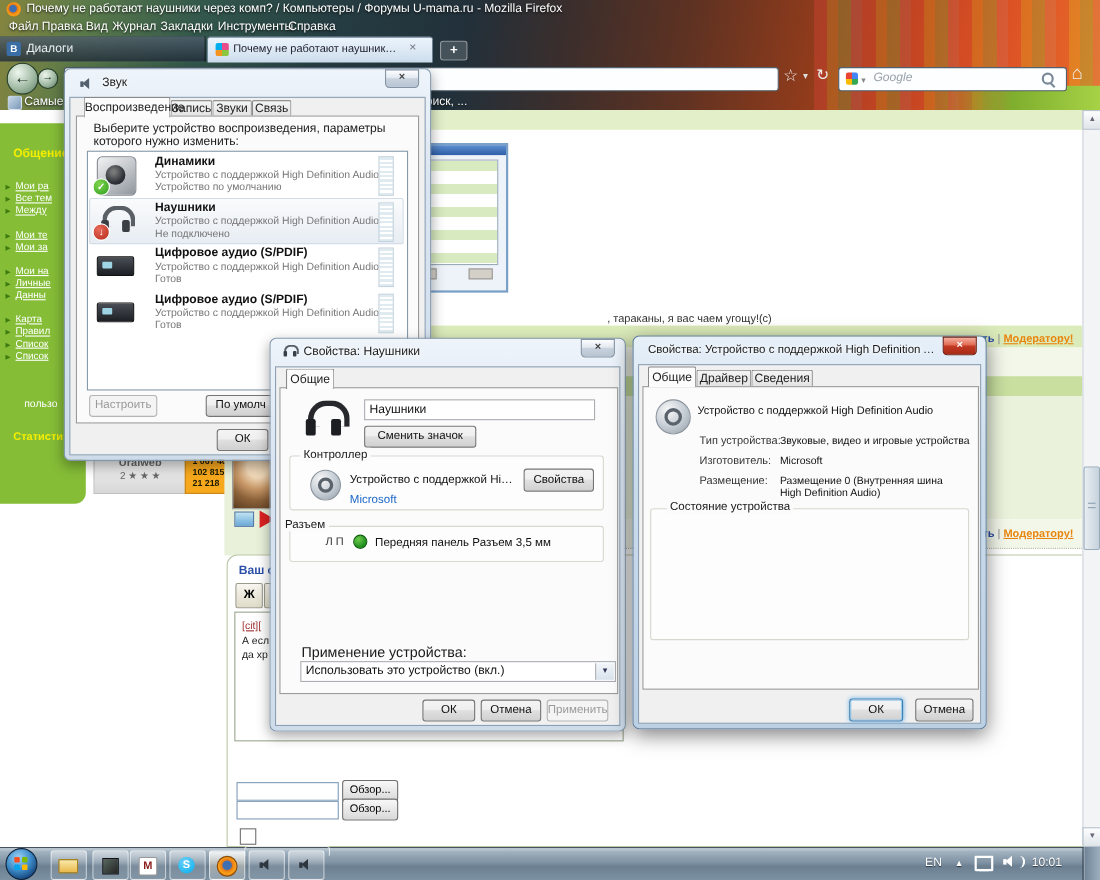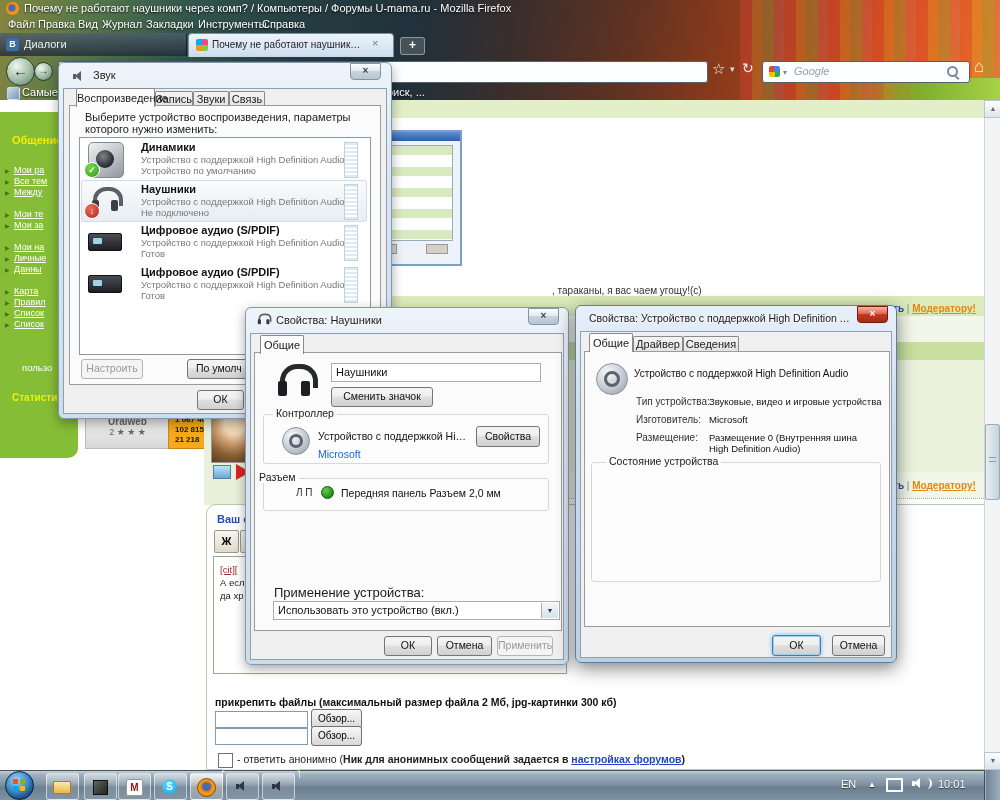--- a/index.html
+++ b/index.html
@@ -229,29 +229,25 @@
 
   <div class="abs" style="left:206px;top:504px;width:778px;height:264px;background:#fff;border:1px solid #bcc8a8;border-radius:10px 0 0 0"></div>
   <div class="abs nw" style="left:217px;top:513px;font-size:11px;font-weight:bold;color:#2b4fa8">Ваш о</div>
   <div class="abs" style="left:214px;top:530px;width:23px;height:21px;background:linear-gradient(180deg,#f8f6f0,#e0dcc8);border:1px solid #9a9a8a;border-radius:2px;font-size:11px;font-weight:bold;text-align:center;line-height:21px">Ж</div>
   <div class="abs" style="left:240px;top:530px;width:6px;height:21px;background:linear-gradient(180deg,#f8f6f0,#e0dcc8);border:1px solid #9a9a8a;border-radius:2px"></div>
   <div class="abs" style="left:213px;top:556px;width:352px;height:116px;background:#fff;border:1px solid #9aa890">
     <div class="abs nw" style="left:6px;top:7px;font-size:9.5px;color:#a03030;text-decoration:underline">[cit][</div>
     <div class="abs nw" style="left:6px;top:20px;font-size:9.5px;color:#222">А есл</div>
     <div class="abs nw" style="left:6px;top:33px;font-size:9.5px;color:#222">да хр</div>
   </div>
-  <div class="abs nw" style="left:215px;top:696px;font-size:10.5px;font-weight:bold;color:#111">прикрепить файлы (максимальный размер файла 2 Мб, jpg-картинки 300 кб)</div>
   <div class="abs" style="left:215px;top:711px;width:91px;height:15px;background:#fff;border:1px solid #7f9db9"></div>
   <div class="abs" style="left:311px;top:709px;width:49px;height:18px;background:linear-gradient(180deg,#f8f8f8,#d8d8d8);border:1px solid #707070;border-radius:3px;font-size:10px;text-align:center;line-height:17px">Обзор...</div>
   <div class="abs" style="left:215px;top:728px;width:91px;height:15px;background:#fff;border:1px solid #7f9db9"></div>
   <div class="abs" style="left:311px;top:726px;width:49px;height:18px;background:linear-gradient(180deg,#f8f8f8,#d8d8d8);border:1px solid #707070;border-radius:3px;font-size:10px;text-align:center;line-height:17px">Обзор...</div>
   <div class="abs" style="left:218px;top:753px;width:13px;height:13px;background:#fff;border:1px solid #707070"></div>
-  <div class="abs nw" style="left:237px;top:753px;font-size:10.5px;color:#222">
-    <span>- ответить анонимно (</span><span style="font-weight:bold">Ник для анонимных сообщений задается в </span><span style="font-weight:bold;color:#2244cc;text-decoration:underline">настройках форумов</span><span style="font-weight:bold">)</span>
-  </div>
 
   <div class="abs" style="left:984px;top:100px;width:16px;height:668px;background:#f2f4f6;border-left:1px solid #d0d6dc"></div>
   <div class="abs" style="left:984px;top:100px;width:16px;height:16px;background:linear-gradient(180deg,#fdfdfd,#dfe5ea);border:1px solid #b8c4ce;font-size:7px;color:#667;text-align:center;line-height:15px">▲</div>
   <div class="abs" style="left:985px;top:424px;width:13px;height:74px;background:linear-gradient(90deg,#e8eef2,#c6d2dc);border:1px solid #9aacbc;border-radius:2px">
     <div style="margin:32px 3px 0;border-top:1px solid #8ba0b0;border-bottom:1px solid #8ba0b0;height:3px"></div>
   </div>
   <div class="abs" style="left:984px;top:752px;width:16px;height:16px;background:linear-gradient(180deg,#fdfdfd,#dfe5ea);border:1px solid #b8c4ce;font-size:7px;color:#667;text-align:center;line-height:15px">▼</div>
 
   <div class="dlg inact" style="left:58px;top:62px;width:332px;height:355px">
     <div class="abs" style="left:13px;top:6px;width:15px;height:15px">
@@ -345,21 +341,21 @@
         <i style="left:6px;top:6px;width:8px;height:8px"></i>
       </div>
     <div class="abs nw ell" style="left:72px;top:122px;width:152px;font-size:10.5px;color:#111">Устройство с поддержкой High Defi...</div>
     <div class="w7btn" style="left:230px;top:118px;width:62px;height:19px;line-height:18px">Свойства</div>
     <div class="abs nw" style="left:72px;top:140px;font-size:10.5px;color:#1c68c8">Microsoft</div>
 
     <div class="grp" style="left:17px;top:170px;width:284px;height:31px"></div>
     <div class="grplab" style="left:10px;top:163px">Разъем</div>
     <div class="abs nw" style="left:50px;top:179px;font-size:10px;color:#333">Л П</div>
     <div class="dotg" style="left:75px;top:178px"></div>
-    <div class="abs nw" style="left:95px;top:179px;font-size:10.5px;color:#111">Передняя панель Разъем 2,0 мм</div>
+    <div class="abs nw" style="left:95px;top:179px;font-size:10.5px;color:#111">Передняя панель Разъем 3,5 мм</div>
 
     <div class="abs nw" style="left:28px;top:277px;font-size:13px;color:#1a1a1a">Применение устройства:</div>
     <div class="field" style="left:27px;top:293px;width:261px;height:13px;padding-right:20px">
       <span>Использовать это устройство (вкл.)</span>
       <span class="cbtn" style="line-height:15px">▼</span>
     </div>
 
     <div class="w7btn" style="left:138px;top:328px;width:46px;height:18px;line-height:17px">ОК</div>
     <div class="w7btn" style="left:191px;top:328px;width:53px;height:18px;line-height:17px">Отмена</div>
     <div class="w7btn dis" style="left:251px;top:328px;width:54px;height:18px;line-height:17px">Применить</div>

